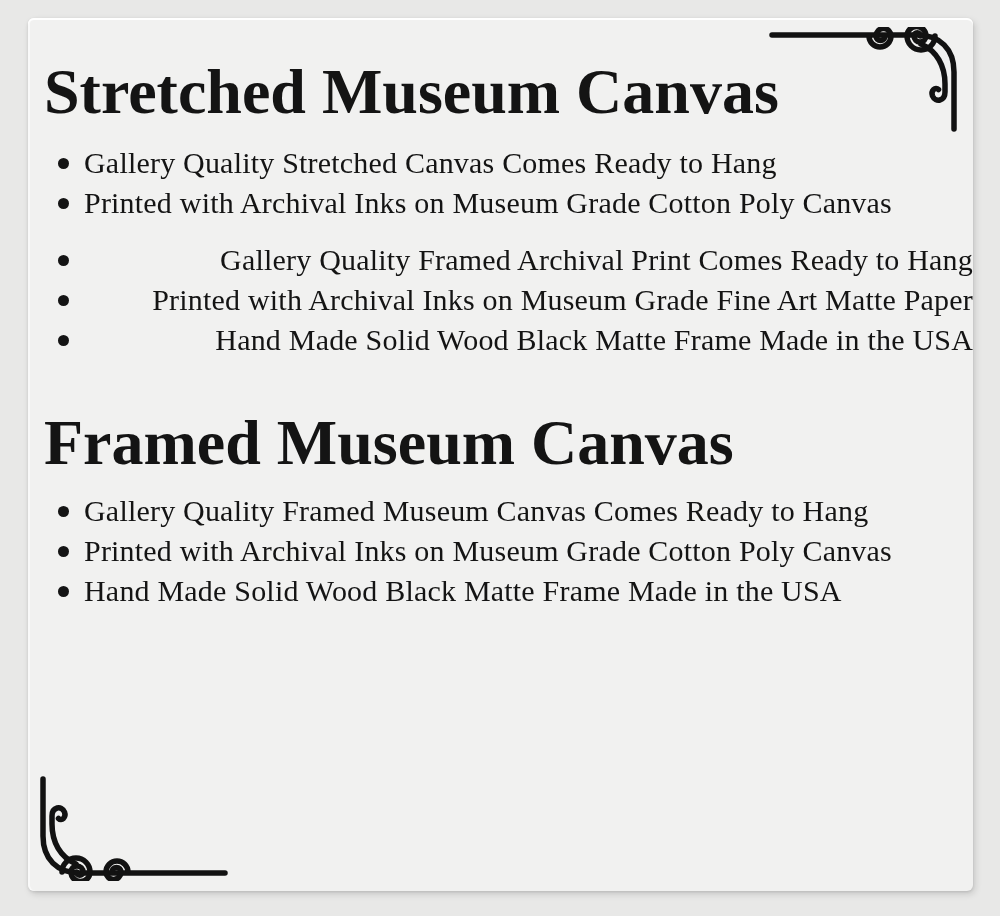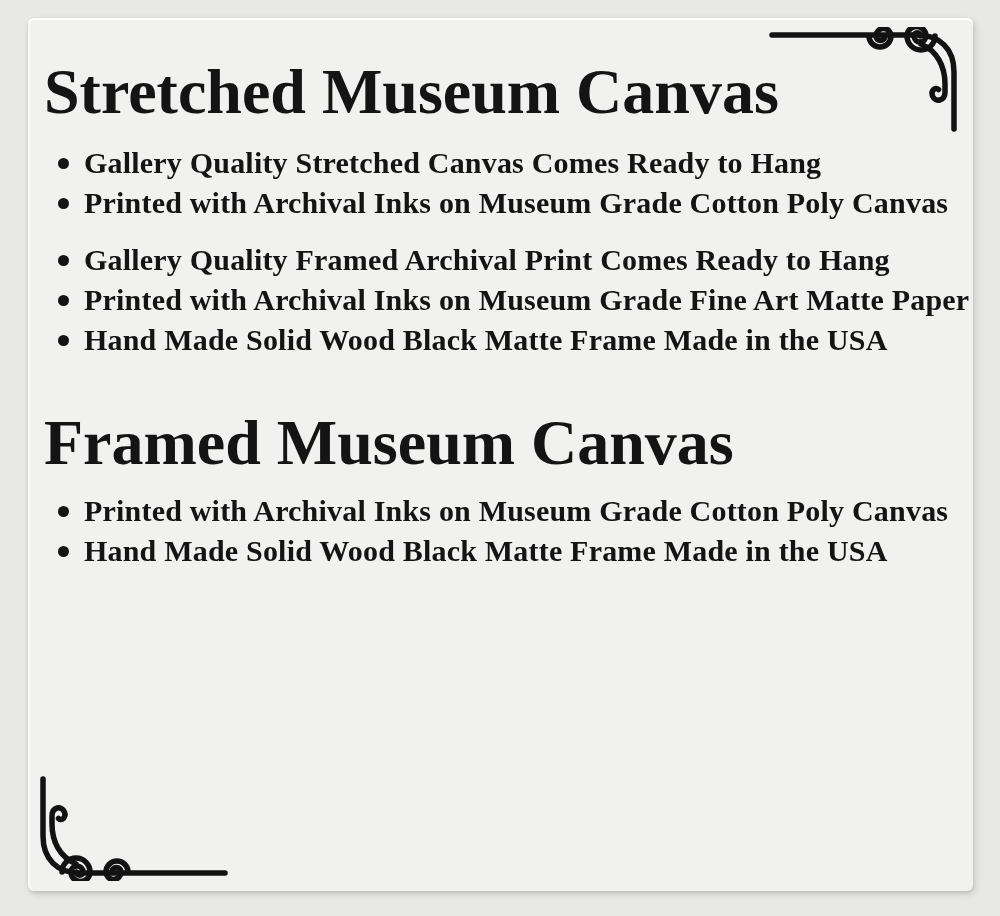--- a/index.html
+++ b/index.html
@@ -50,30 +50,29 @@
   #sec-1 h2 { margin-top: 42px; }
   #sec-2 h2 { margin-top: 38px; }
   #sec-3 h2 { margin-top: 51px; }
 
   ul.bullet-list {
     margin: 0;
     padding: 0 0 0 56px;
     list-style: none;
   }
   #sec-1 ul { margin-top: 19px; }
-  #sec-2 ul { margin-top: 17px; }
+  #sec-2 ul { margin-top: 17px; text-align: right; }
   #sec-3 ul { margin-top: 13px; }
 
   li.bullet-item {
     position: relative;
     font-size: 30px;
     line-height: 40px;
     letter-spacing: 0.2px;
     white-space: nowrap;
-    font-weight: bold;
   }
   li.bullet-item::before {
     content: "";
     position: absolute;
     left: -26px; top: 15px;
     width: 11px; height: 11px;
     border-radius: 50%;
     background: var(--text-color);
   }
 </style>
@@ -109,19 +108,20 @@
       <ul class="bullet-list">
         <li class="bullet-item">Gallery Quality Framed Archival Print Comes Ready to Hang</li>
         <li class="bullet-item">Printed with Archival Inks on Museum Grade Fine Art Matte Paper</li>
         <li class="bullet-item">Hand Made Solid Wood Black Matte Frame Made in the USA</li>
       </ul>
     </section>
 
     <section id="sec-3">
       <h2 class="section-title">Framed Museum Canvas</h2>
       <ul class="bullet-list">
+        <li class="bullet-item">Gallery Quality Framed Museum Canvas Comes Ready to Hang</li>
         <li class="bullet-item">Printed with Archival Inks on Museum Grade Cotton Poly Canvas</li>
         <li class="bullet-item">Hand Made Solid Wood Black Matte Frame Made in the USA</li>
       </ul>
     </section>
 
   </main>
 </div>
 
 </body></html>

